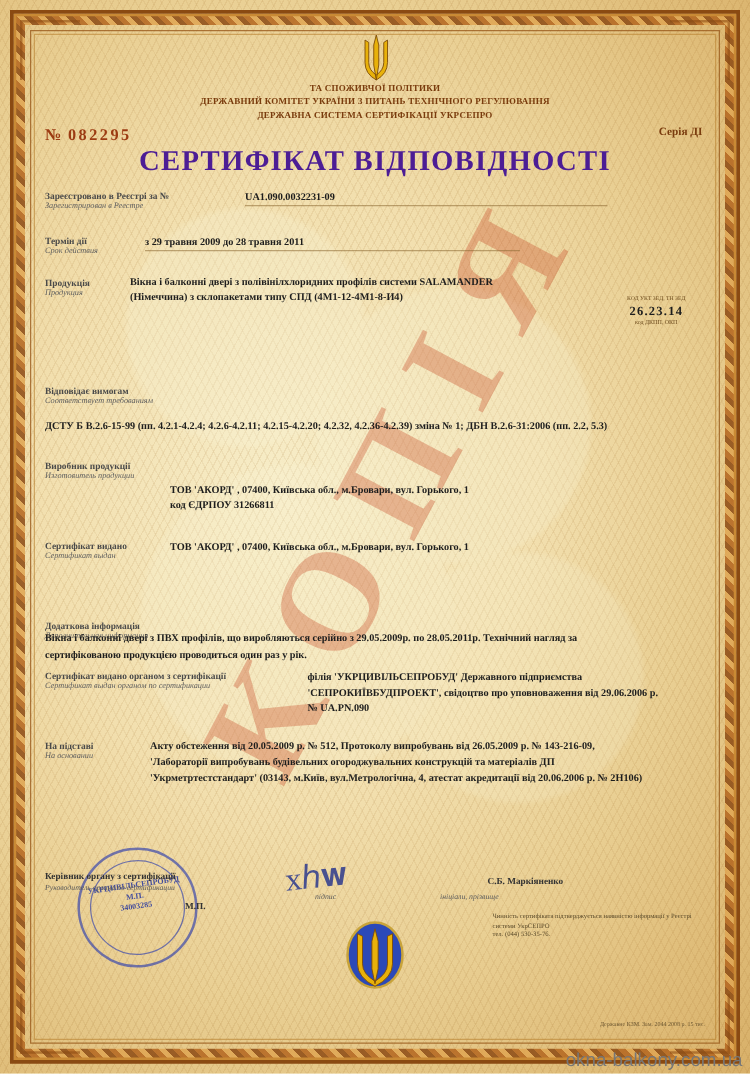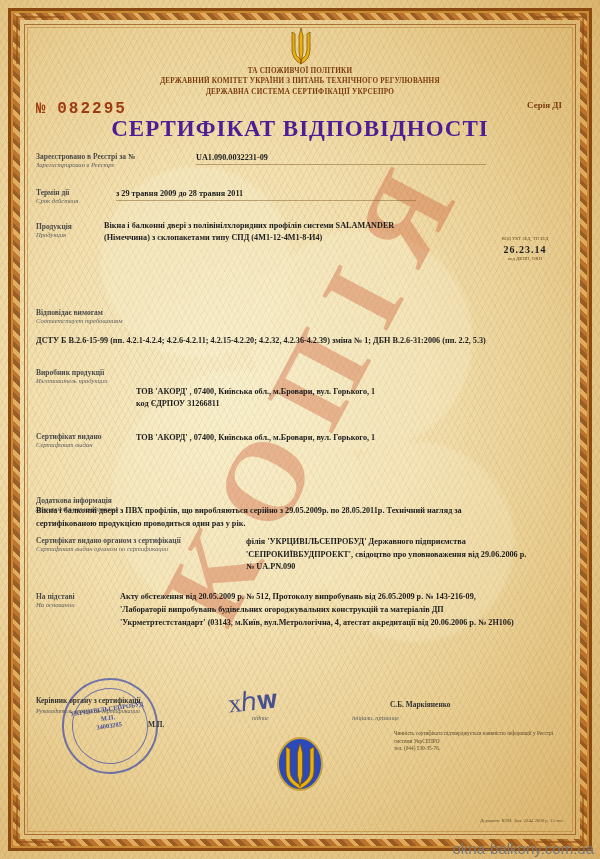--- a/index.html
+++ b/index.html
@@ -44,22 +44,22 @@
   .watermark{position:absolute;left:150px;top:170px;width:330px;height:430px;
     transform:rotate(-62deg);transform-origin:50% 50%;
     font-family:"Liberation Serif",serif;font-weight:bold;font-size:112px;letter-spacing:28px;
     color:rgba(196,66,32,.33);white-space:nowrap;line-height:1;
     display:flex;align-items:center;justify-content:center;pointer-events:none;}
 
   
   .emblem-top{position:absolute;left:286px;top:26px;width:30px;height:40px;}
   .hdr{position:absolute;left:60px;top:66px;width:480px;text-align:center;color:#7a3c0e;
     font-size:7.2px;line-height:1.45;font-weight:bold;letter-spacing:.2px;}
-  .serial-no{position:absolute;left:36px;top:100px;color:#9c3b12;font-size:16px;font-weight:bold;
-    font-family:Liberation Mono, monospace;letter-spacing:1px;}
+  .serial-no{position:absolute;left:36px;top:100px;color:#9c3b12;font-size:13px;font-weight:bold;
+    font-family:Liberation Serif, serif;letter-spacing:1px;}
   .serial-no .num{letter-spacing:2px;}
   .series{position:absolute;right:38px;top:100px;color:#7a3c0e;font-size:9px;font-weight:bold;}
 
   .title{position:absolute;left:0;right:0;top:116px;text-align:center;
     color:#4c1d95;font-size:23px;font-weight:bold;letter-spacing:1px;
     font-family:"Liberation Serif",serif;}
 
   
   .row{position:absolute;color:#2b2b2b;}
   .lbl{color:#4a4a4a;font-size:7.5px;font-weight:bold;line-height:1.25;}

